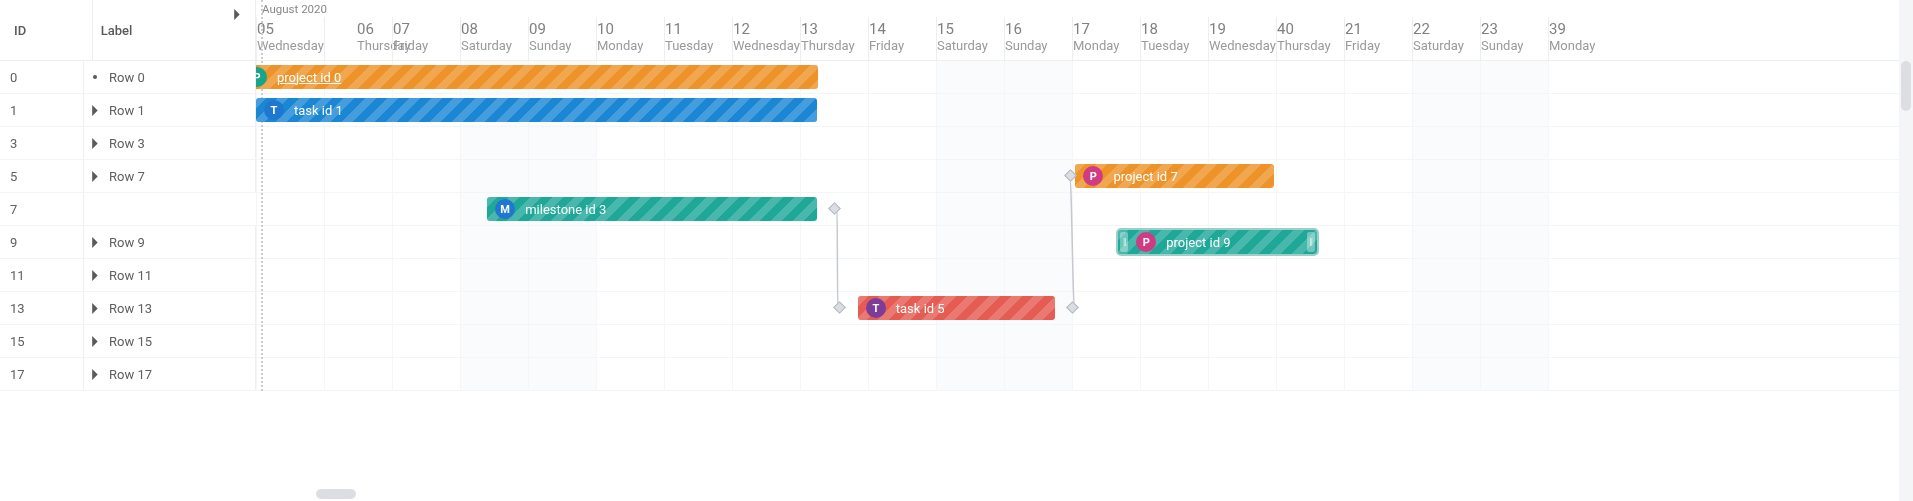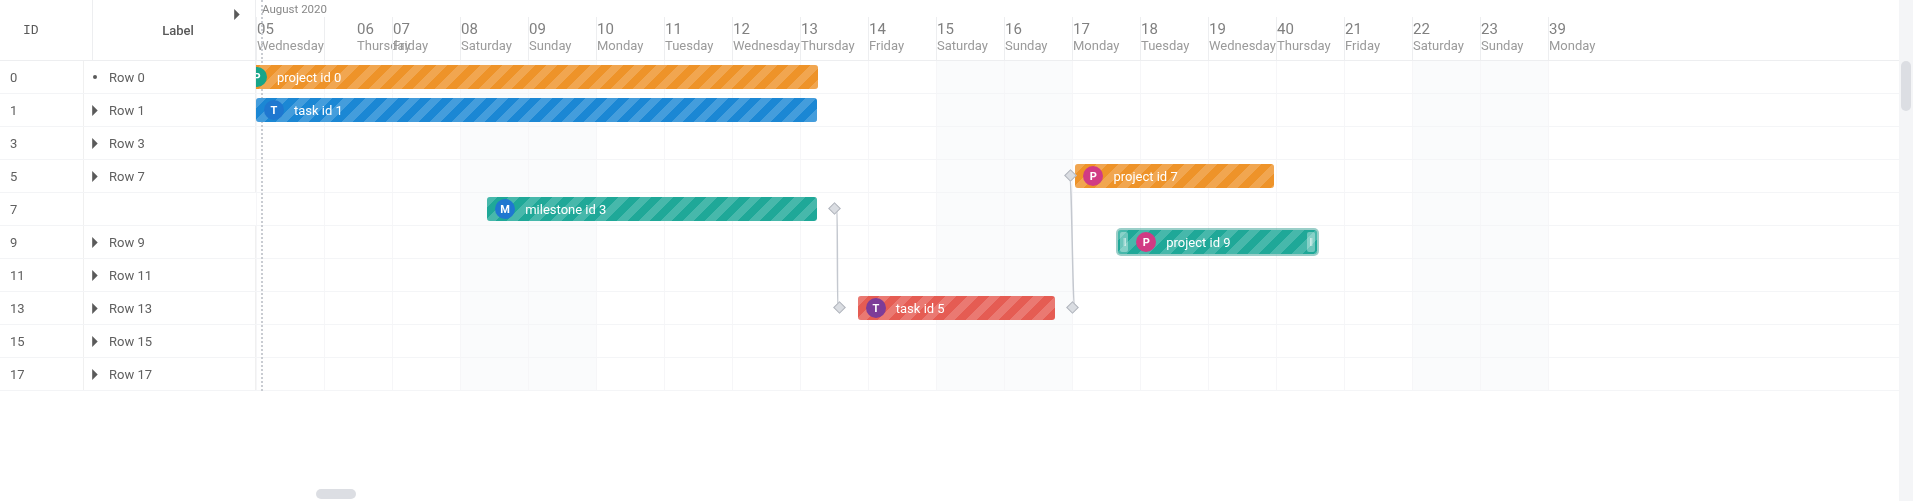--- a/index.html
+++ b/index.html
@@ -1,21 +1,21 @@
 <!DOCTYPE html>
 <html><head>
 <meta charset="utf-8">
 <style>
   * { box-sizing:border-box; margin:0; padding:0; }
   html,body { width:1913px; height:501px; font-family:-apple-system,BlinkMacSystemFont,"Segoe UI",Roboto,Helvetica,Arial,sans-serif; font-size:13px; color:#595959; background:#ffffff; overflow:hidden; }
   .gantt { position:relative; width:1913px; height:501px; }
   .sidebar { position:absolute; left:0; top:0; width:256px; height:501px; background:#ffffff; }
   .sidecol { height:61px; display:flex; align-items:center; font-weight:500; border-right:1px solid #edeef0; }
-  .sidecol.idcol { width:97px; padding-left:23px;font-family:Liberation Mono, monospace; }
-  .sidecol.lbcol { width:172px; padding-left:8px;justify-content:center; }
+  .sidecol.idcol { width:97px; padding-left:14px; }
+  .sidecol.lbcol { width:172px; padding-left:8px; }
   .sidehdr { position:absolute; left:0; top:0; width:256px; height:61px; display:flex; border-bottom:1px solid #edeef0; }
   .sidebody { position:absolute; left:0; top:61px; width:256px; }
   .siderow { height:33px; display:flex; border-bottom:1px solid #f3f4f6; }
   .cell { display:flex; align-items:center; font-size:13px; color:#606060; border-right:1px solid #f0f0f0; }
   .cell.id { width:84px; padding-left:10px; }
   .cell.lb { width:172px; padding-left:6px; gap:8px; }
   .chev { width:11px; height:11px; flex:0 0 11px; display:flex; align-items:center; justify-content:center; }
   .chev svg { width:7px; height:11px; fill:#5a5a5a; }
   .dot { width:4px; height:4px; border-radius:50%; background:#5a5a5a; margin:0 4px 0 3px; }
   .side-exp { position:absolute; top:8px; right:8px; width:14px; height:14px; cursor:pointer; }
@@ -288,21 +288,21 @@
         </div>
       <div class="todayline" id="todayline" style="left: 4.76px;"></div>
       <svg class="links" id="links" width="1657" height="440">
           <path d="M 581 148 C 581.4 148 581.4 247 581.8 247"></path>
           <path d="M 819 247 C 816.2 247 816.2 115 813.4000000000001 115"></path>
         </svg>
       <div class="bars" id="bars">
           <div class="bar" style="left: -17px; top: 4px; width: 579.36px; background: rgb(238, 147, 41);">
             <div class="stripes"></div>
             <div class="badge" style="background: rgb(23, 165, 137);">P</div>
-            <span style="position: relative;">project id 0</span>
+            <span style="position: relative; text-decoration: underline;">project id 0</span>
           </div>
           <div class="bar" style="left: 0px; top: 37px; width: 561px; background: rgb(27, 135, 212);">
             <div class="stripes"></div>
             <div class="badge" style="background: rgb(31, 119, 208);">T</div>
             <span style="position: relative;">task id 1</span>
           </div>
           <div class="bar" style="left: 819.4px; top: 103px; width: 198.56px; background: rgb(238, 147, 41);">
             <div class="stripes"></div>
             <div class="badge" style="background: rgb(209, 59, 132);">P</div>
             <span style="position: relative;">project id 7</span>

